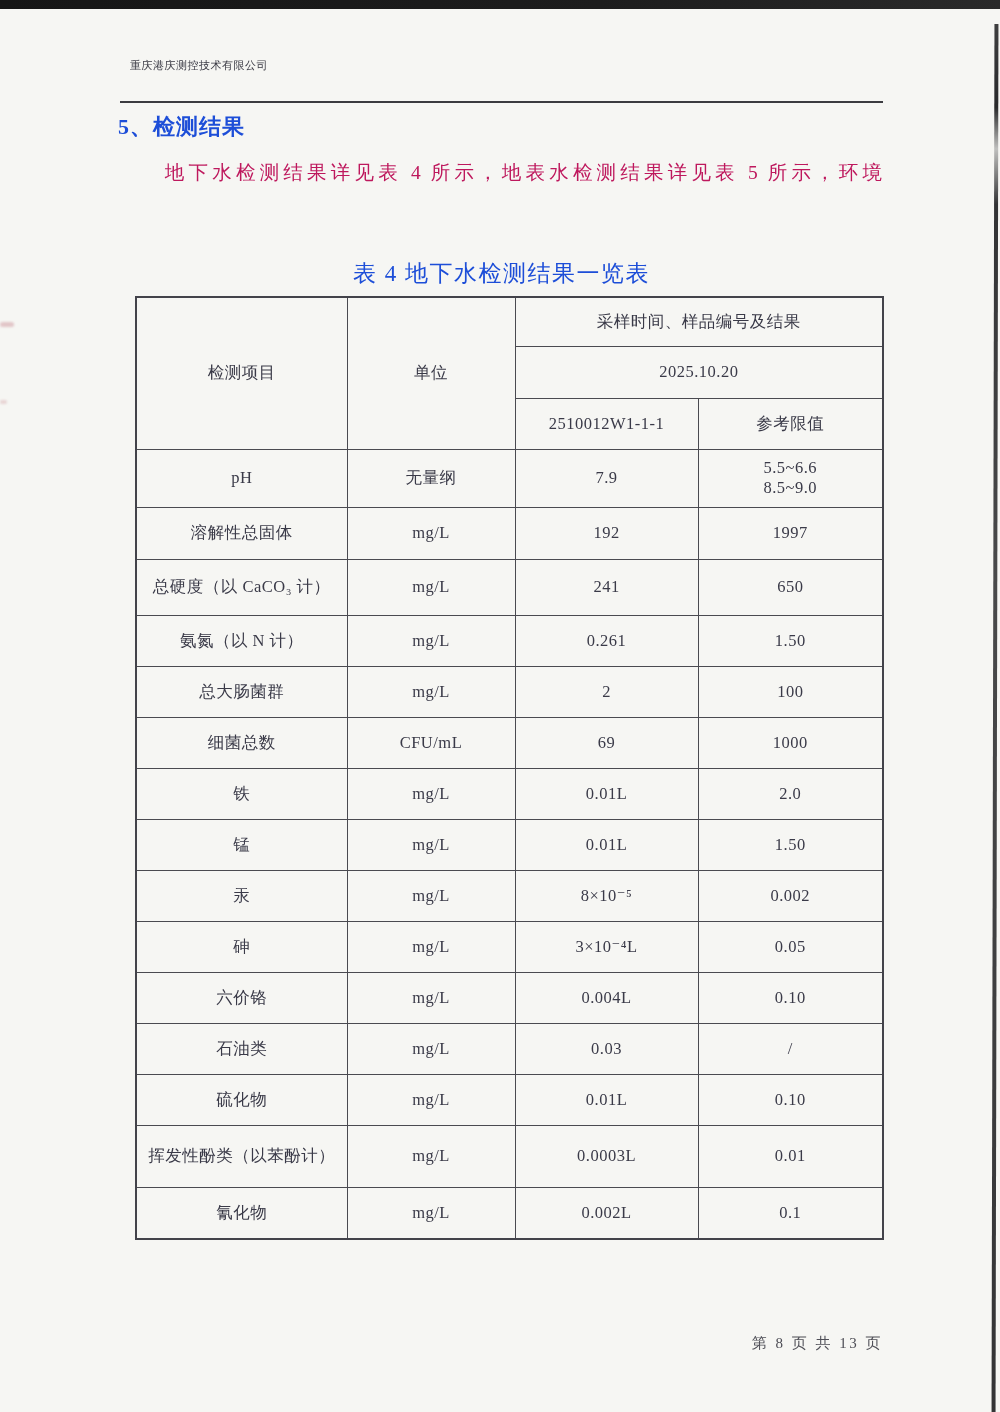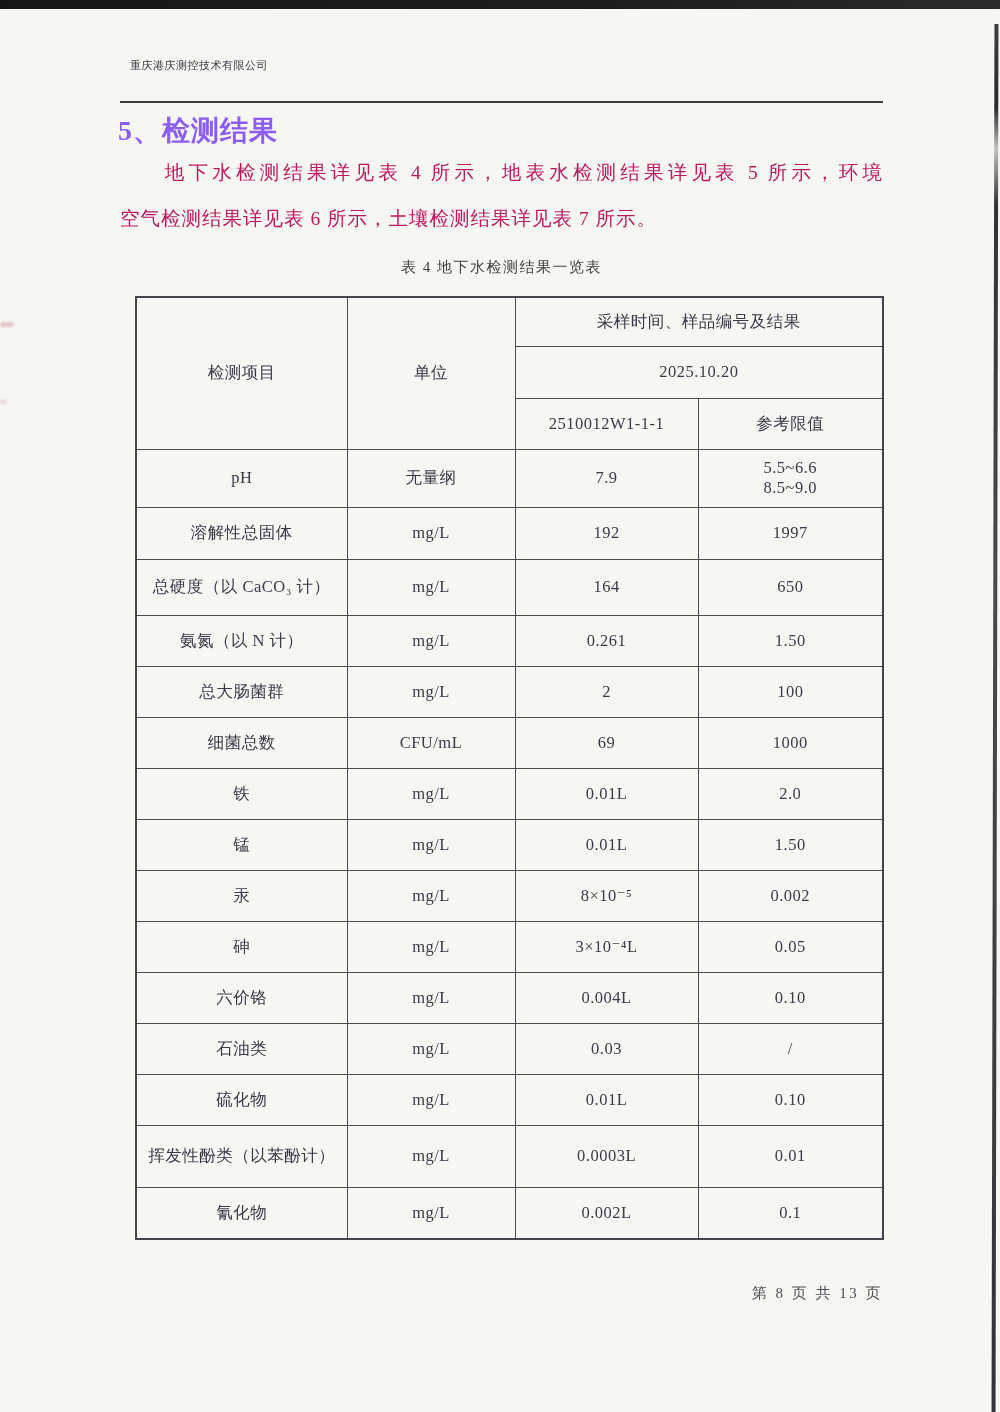--- a/index.html
+++ b/index.html
@@ -69,24 +69,24 @@
     top: 101px;
     left: 120px;
     width: 763px;
     height: 2px;
     background: #3c3c40;
   }
   .section-title {
     position: absolute;
     top: 112px;
     left: 118px;
-    font-size: 28px;
+    font-size: 22px;
     font-weight: bold;
     letter-spacing: 1px;
-    color: #8b5cf6;
+    color: #1d4ed8;
     margin: 0;
   }
   .paragraph {
     position: absolute;
     top: 150px;
     left: 120px;
     width: 763px;
     font-size: 19.5px;
     letter-spacing: 1px;
     color: #be185d;
@@ -99,23 +99,23 @@
     text-indent: 2.3em;
     text-align: justify;
     text-align-last: justify;
   }
   .table-caption {
     position: absolute;
     top: 258px;
     left: 120px;
     width: 763px;
     text-align: center;
-    font-size: 15px;
+    font-size: 23px;
     letter-spacing: 1.5px;
-    color: #404040;
+    color: #1d4ed8;
   }
   table.results {
     position: absolute;
     top: 296px;
     left: 135px;
     width: 747px;
     border-collapse: collapse;
     table-layout: fixed;
     font-size: 16.5px;
     color: #3a3a48;
@@ -138,21 +138,21 @@
   thead tr:nth-child(2) { height: 52px; }
   thead tr:nth-child(3) { height: 51px; }
   tbody tr { height: 51px; }
   tbody tr:nth-child(1)  { height: 58px; }
   tbody tr:nth-child(2)  { height: 52px; }
   tbody tr:nth-child(3)  { height: 56px; margin-top: 41px; }
   tbody tr:nth-child(14) { height: 62px; }
   tbody tr:nth-child(15) { height: 52px; margin-left: 28px; }
   .page-footer {
     position: absolute;
-    top: 1284px;
+    top: 1334px;
     left: 120px;
     width: 763px;
     text-align: right;
     font-size: 15px;
     letter-spacing: 2.5px;
     color: #4e4e56;
   }
 </style>
 </head>
 <body>
@@ -165,21 +165,20 @@
 <div class="doc-header">
   <span>重庆港庆测控技术有限公司</span>
 </div>
 
 <div class="rule"></div>
 
 <h2 class="section-title">5、检测结果</h2>
 
 <div class="paragraph">
   <div class="line line1">地下水检测结果详见表 4 所示，地表水检测结果详见表 5 所示，环境</div>
-  <div class="line line2">空气检测结果详见表 6 所示，土壤检测结果详见表 7 所示。</div>
 </div>
 
 <div class="table-caption">表 4 地下水检测结果一览表</div>
 
 <table class="results">
   <colgroup>
     <col class="c1">
       <col class="c2">
       <col class="c3">
       <col class="c4">
@@ -208,21 +207,21 @@
       </tr>
       <tr>
         <td>溶解性总固体</td>
         <td>mg/L</td>
         <td>192</td>
         <td>1997</td>
       </tr>
       <tr>
         <td>总硬度（以 CaCO₃ 计）</td>
         <td>mg/L</td>
-        <td>164</td>
+        <td>241</td>
         <td>650</td>
       </tr>
       <tr>
         <td>氨氮（以 N 计）</td>
         <td>mg/L</td>
         <td>0.261</td>
         <td>1.50</td>
       </tr>
       <tr>
         <td>总大肠菌群</td>

